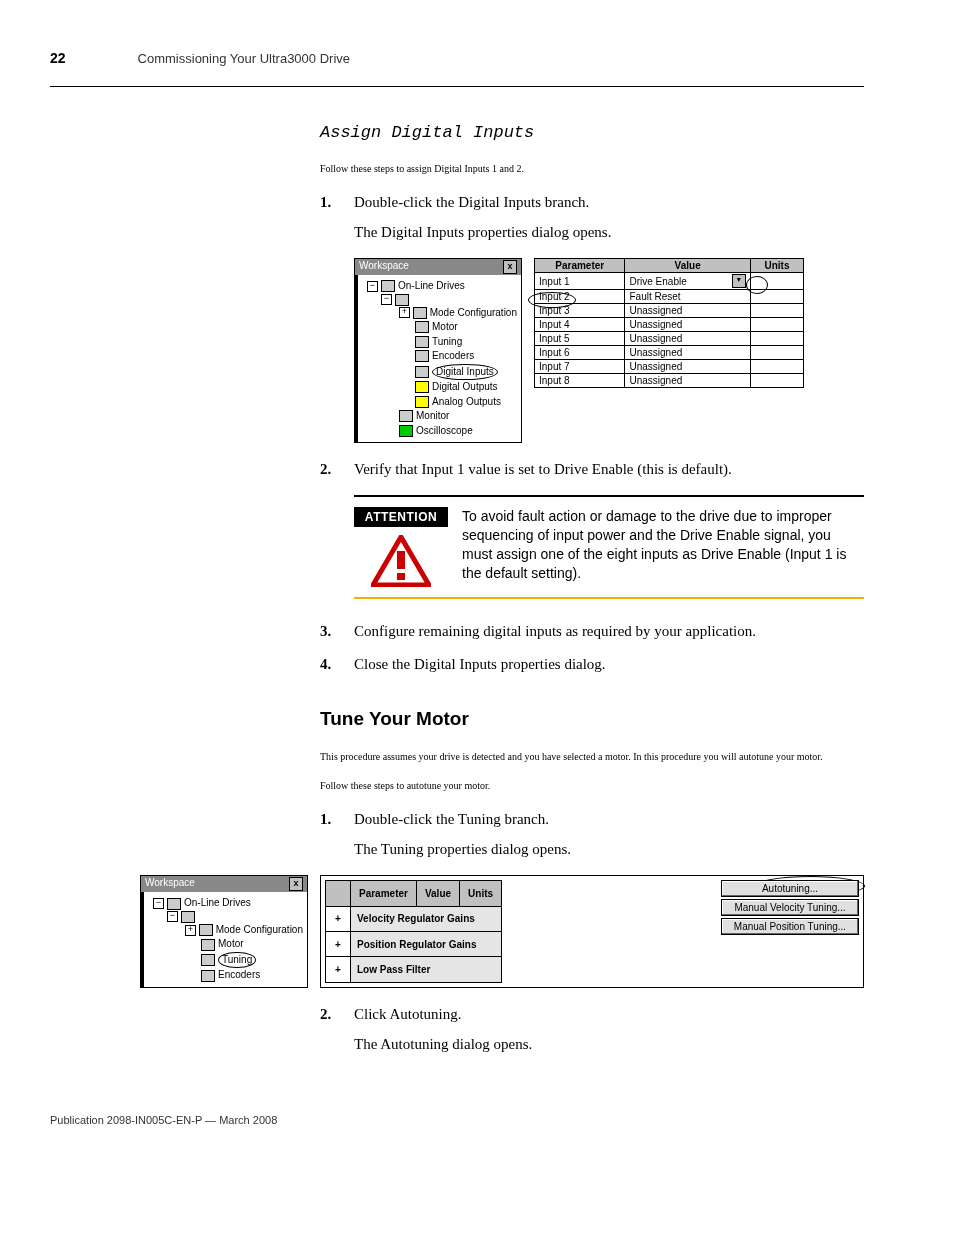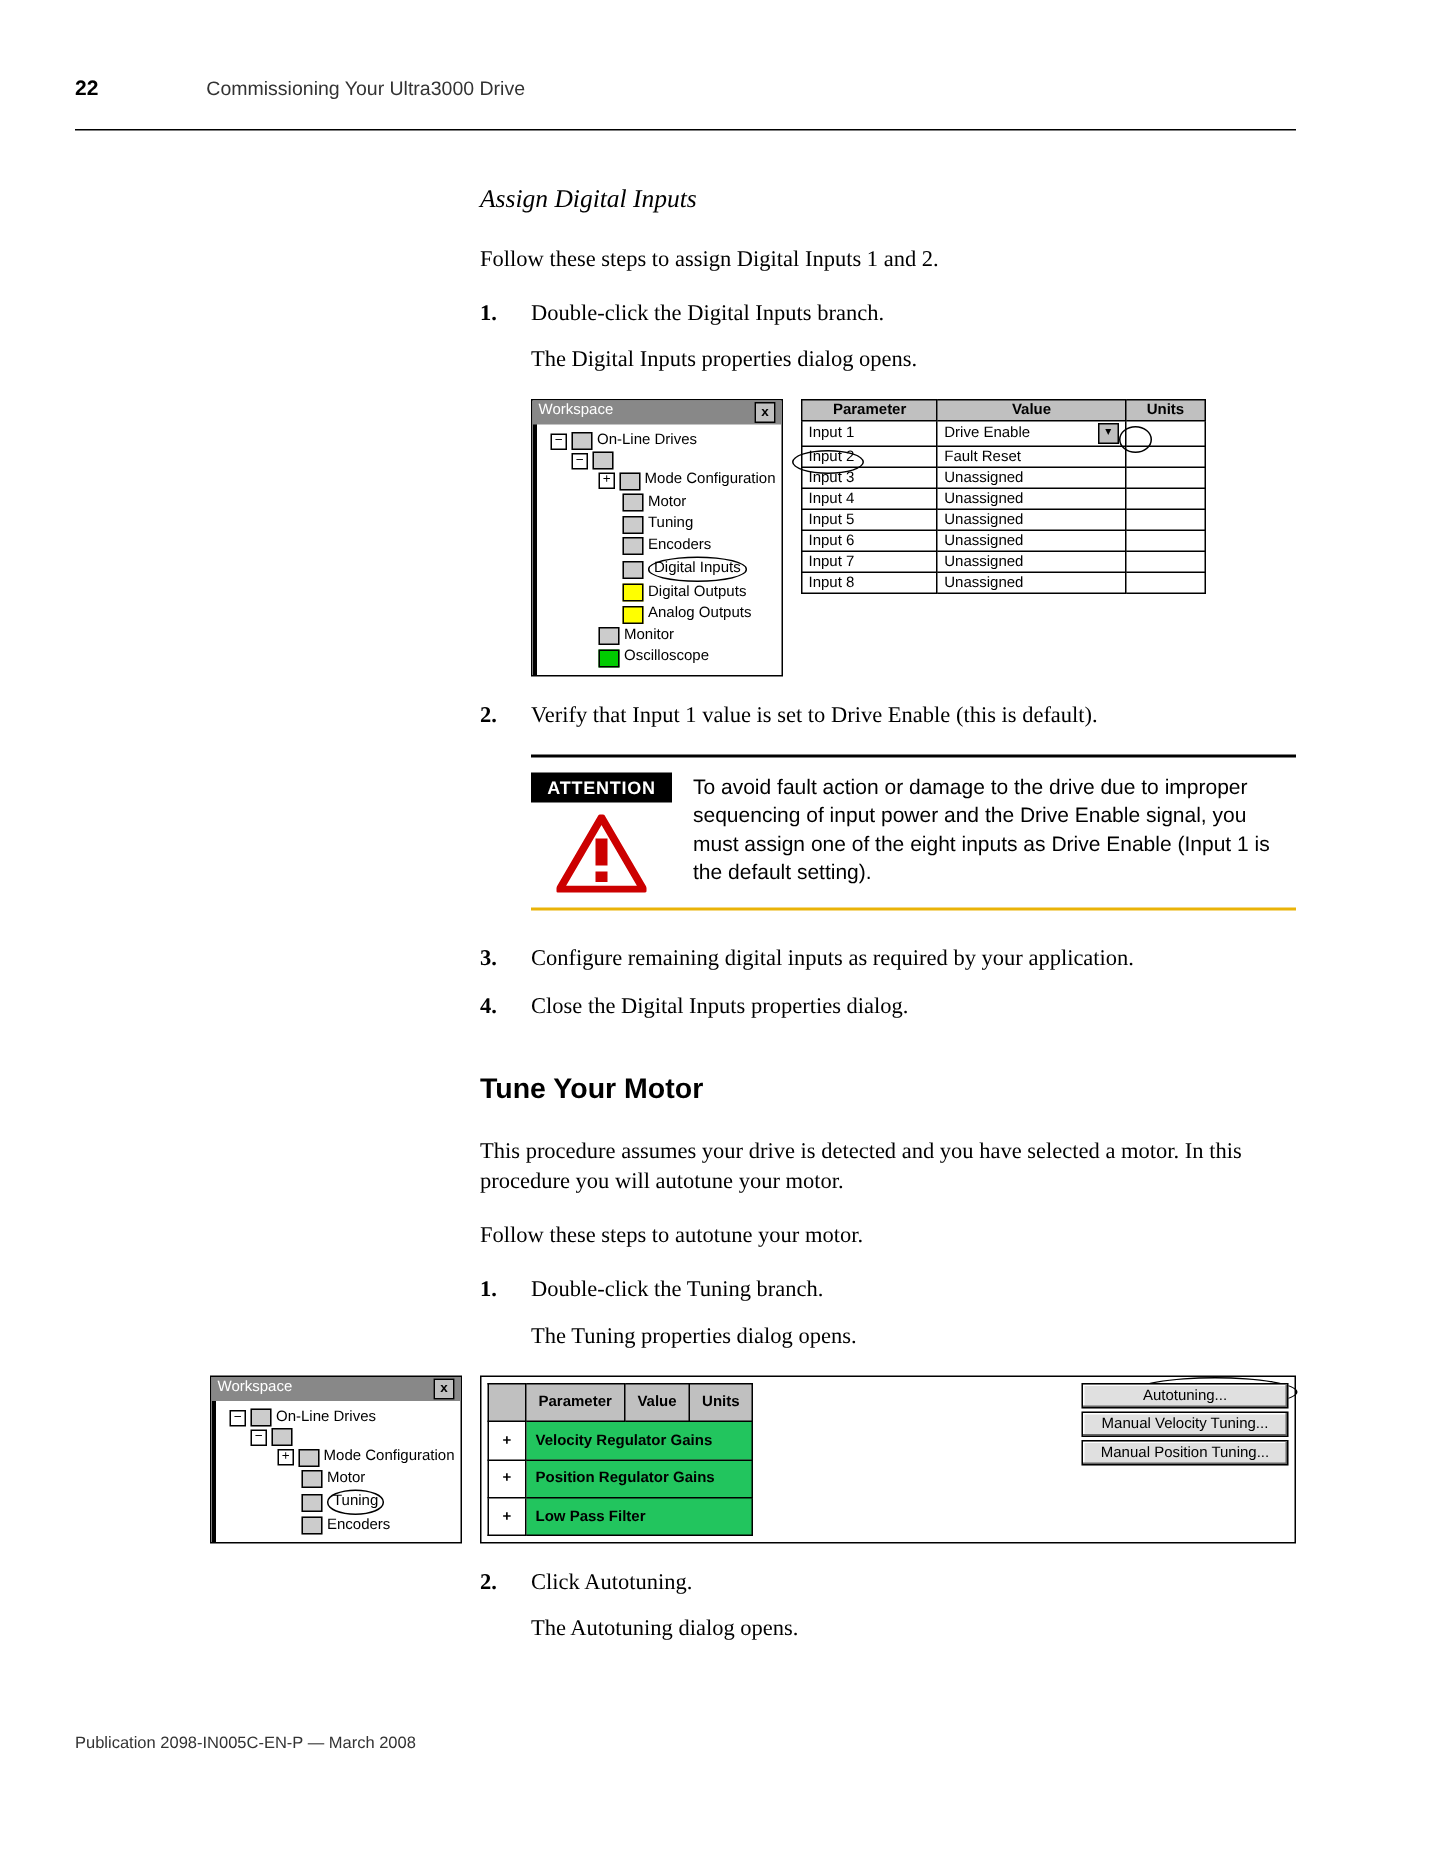--- a/index.html
+++ b/index.html
@@ -30,26 +30,26 @@
   .header-title {
     font-family: Arial, Helvetica, sans-serif;
     font-size: 13px;
     color: #333;
   }
   .content {
     margin-left: 270px;
   }
   .subhead {
     font-style: italic;
-    font-family: Liberation Serif, serif;
+    font-family: Liberation Mono, monospace;
     font-size: 17px;
     margin: 0 0 20px 0;
   }
   .body-text {
-    font-size: 15px;
+    font-size: 10px;
     margin: 0 0 16px 0;
     line-height: 1.35;
   }
   ol.steps {
     list-style: none;
     padding: 0;
     margin: 0 0 16px 0;
   }
   ol.steps > li {
     position: relative;
@@ -229,21 +229,21 @@
   .tuning-table th {
     background: #c0c0c0;
     border: 1px solid #000;
     padding: 1px 8px;
     font-weight: bold;
   }
   .tuning-table td {
     border: 1px solid #000;
     padding: 1px 6px;
     font-weight: bold;
-    background: #22c55e;
+    background: #e5e5e5;
   }
   .tuning-table td.plus {
     width: 12px; background: #fff; text-align: center;
   }
   .btn-stack {
     margin-left: auto;
   }
   .win-btn {
     display: block;
     border: 1px solid #000;

